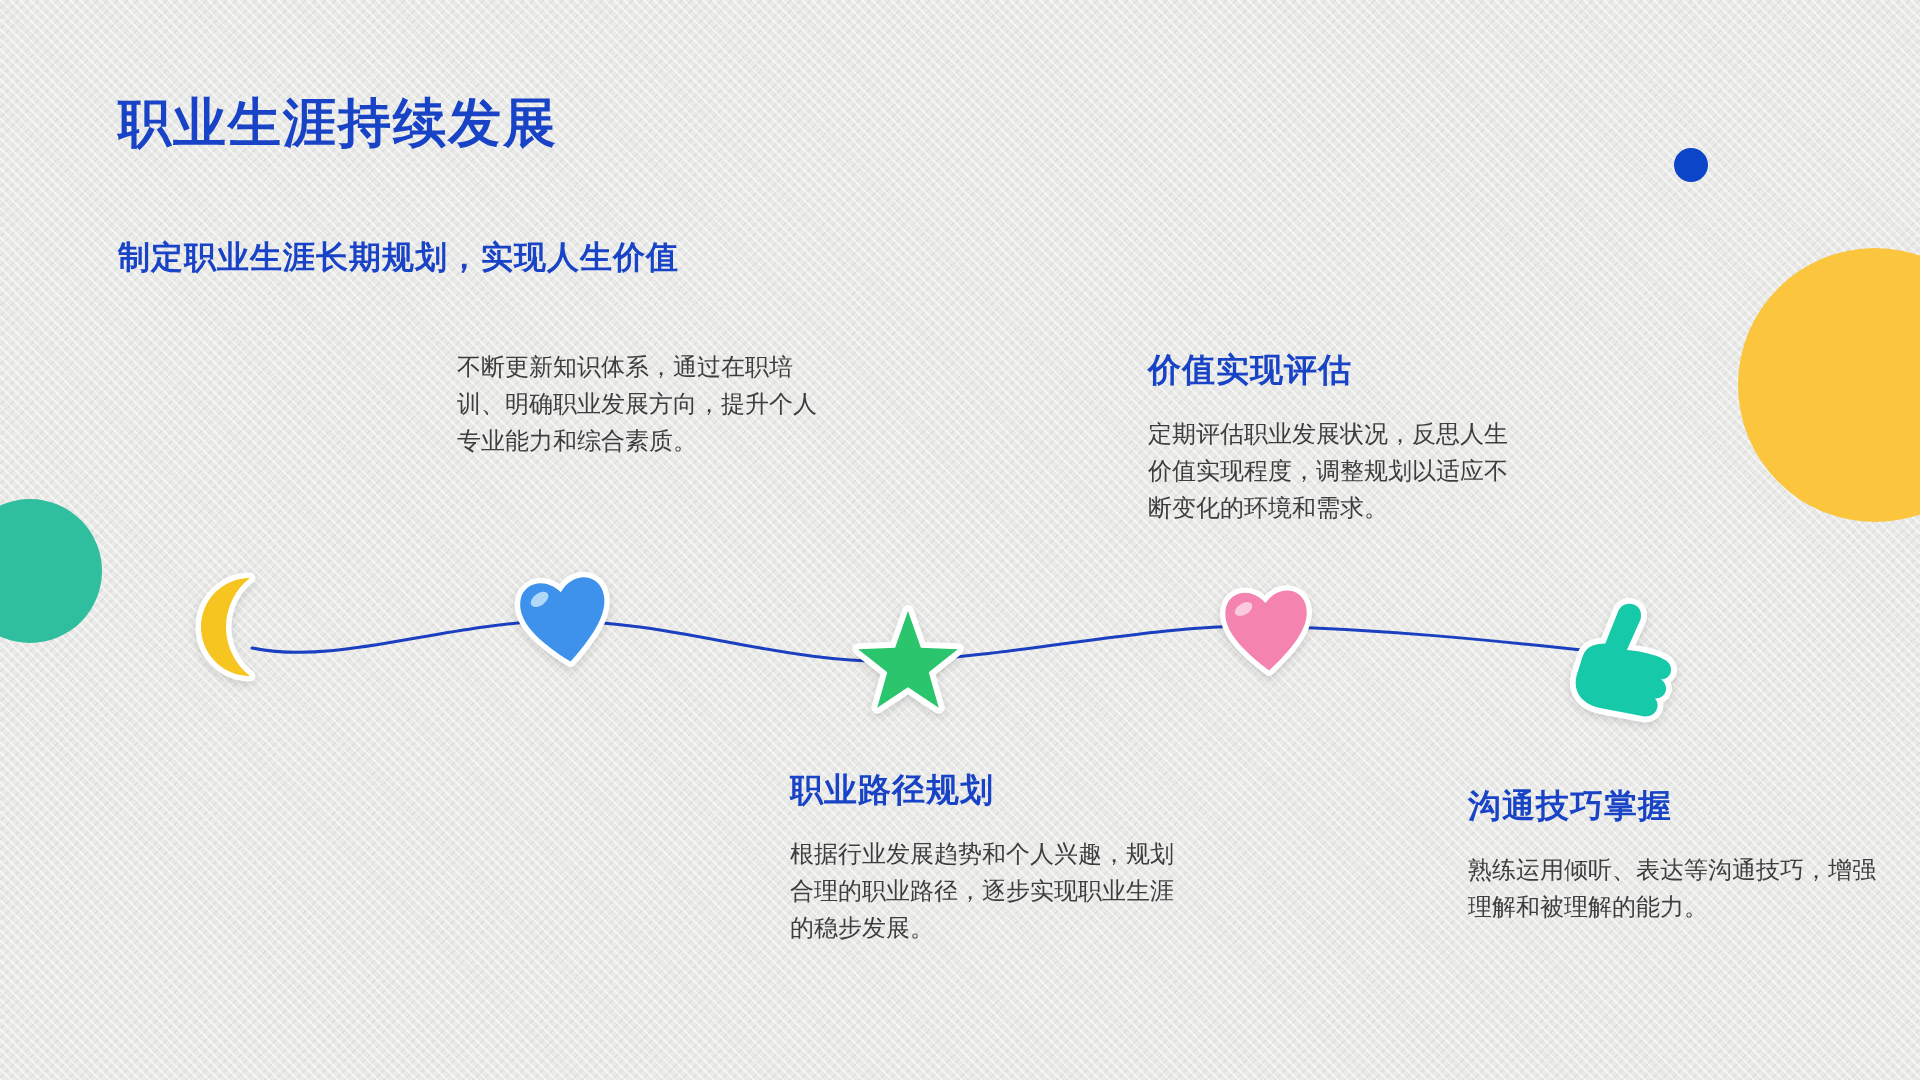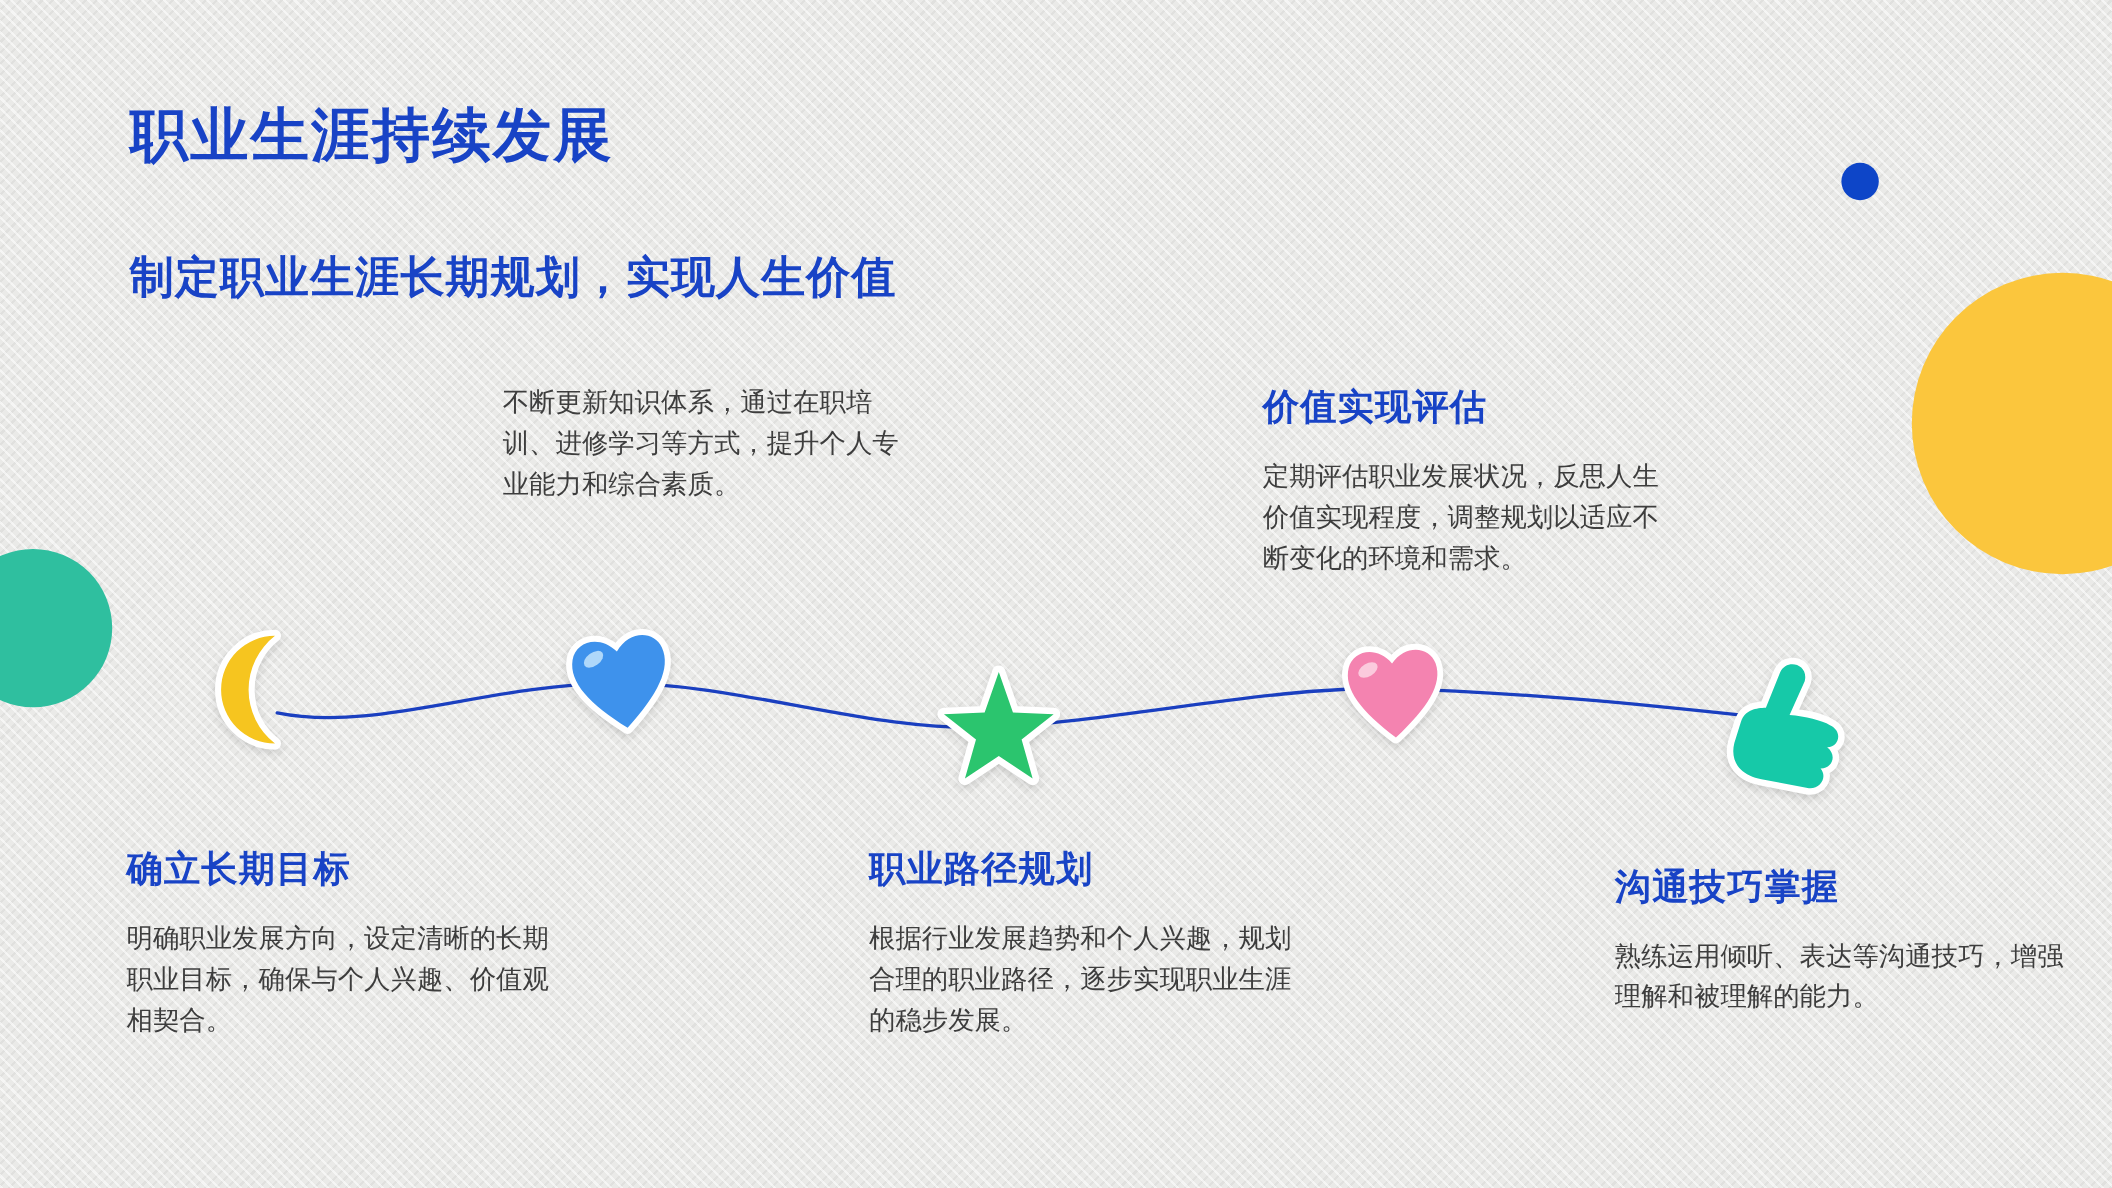--- a/index.html
+++ b/index.html
@@ -16,22 +16,22 @@
       repeating-linear-gradient(45deg, rgba(255,255,255,.55) 0 2px, rgba(0,0,0,0) 2px 7px),
       repeating-linear-gradient(-45deg, rgba(180,180,178,.18) 0 2px, rgba(0,0,0,0) 2px 7px);
   }
   .layer{position:absolute;inset:0;z-index:2;}
 
   .title{
     position:absolute;left:118px;top:88px;
     font-size:53px;font-weight:bold;color:var(--accent);letter-spacing:2px;
   }
   .subtitle{
-    position:absolute;left:118px;top:224px;
-    font-size:40px;font-weight:bold;color:var(--accent);letter-spacing:1px;
+    position:absolute;left:118px;top:236px;
+    font-size:32px;font-weight:bold;color:var(--accent);letter-spacing:1px;
   }
 
   .section{position:absolute;width:400px;}
   .section h3{font-size:33px;font-weight:bold;color:var(--accent);letter-spacing:1px;margin-bottom:22px;}
   .section p{font-size:24px;line-height:37px;color:var(--text);width:375px;}
 
   .sec-learn{left:457px;top:348px;}
   .sec-value{left:1148px;top:348px;}
   .sec-goal{left:115px;top:768px;}
   .sec-path{left:790px;top:768px;}
@@ -63,32 +63,28 @@
     <div class="circle circle-blue"></div>
     <div class="circle circle-yellow"></div>
     <div class="circle circle-teal"></div>
   </div>
 
   <div class="layer">
     <div class="title">职业生涯持续发展</div>
     <div class="subtitle">制定职业生涯长期规划，实现人生价值</div>
 
     <div class="section sec-learn">
-      <p>不断更新知识体系，通过在职培训、进修学习等方式，提升个人专业能力和综合素质。</p>
+      <p>不断更新知识体系，通过在职培训、明确职业发展方向，提升个人专业能力和综合素质。</p>
     </div>
 
     <div class="section sec-value">
       <h3>价值实现评估</h3>
       <p>定期评估职业发展状况，反思人生价值实现程度，调整规划以适应不断变化的环境和需求。</p>
     </div>
 
-    <div class="section sec-goal">
-      <h3>确立长期目标</h3>
-      <p>明确职业发展方向，设定清晰的长期职业目标，确保与个人兴趣、价值观相契合。</p>
-    </div>
 
     <div class="section sec-path">
       <h3>职业路径规划</h3>
       <p>根据行业发展趋势和个人兴趣，规划合理的职业路径，逐步实现职业生涯的稳步发展。</p>
     </div>
 
     <div class="section sec-comm">
       <h3>沟通技巧掌握</h3>
       <p>熟练运用倾听、表达等沟通技巧，增强理解和被理解的能力。</p>
     </div>

